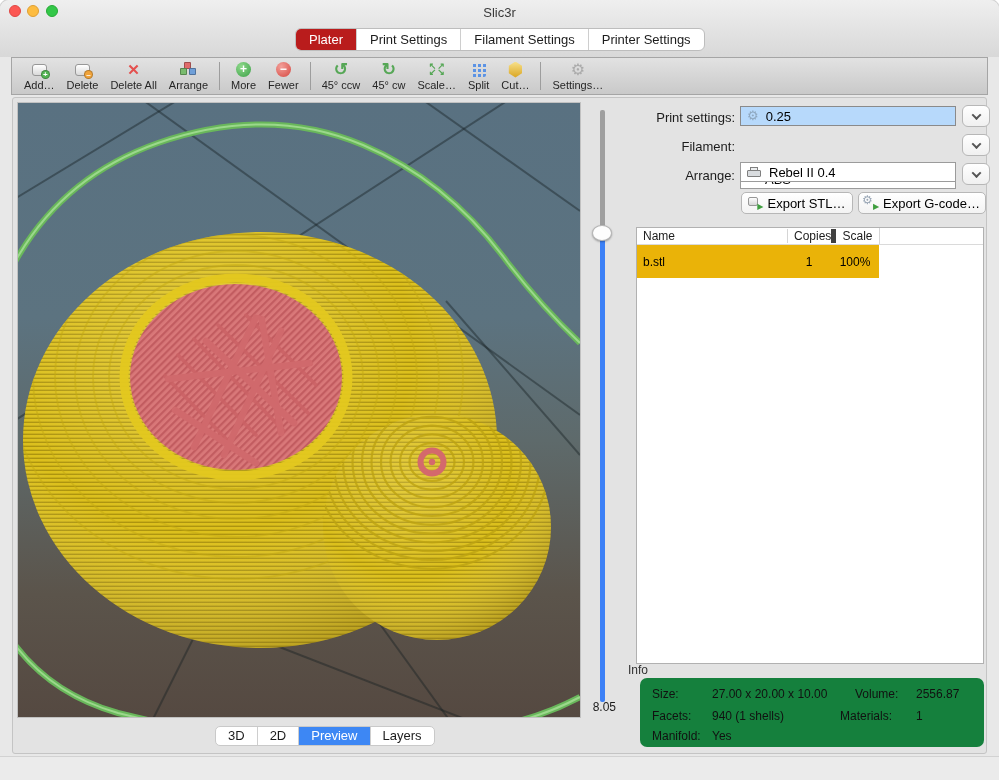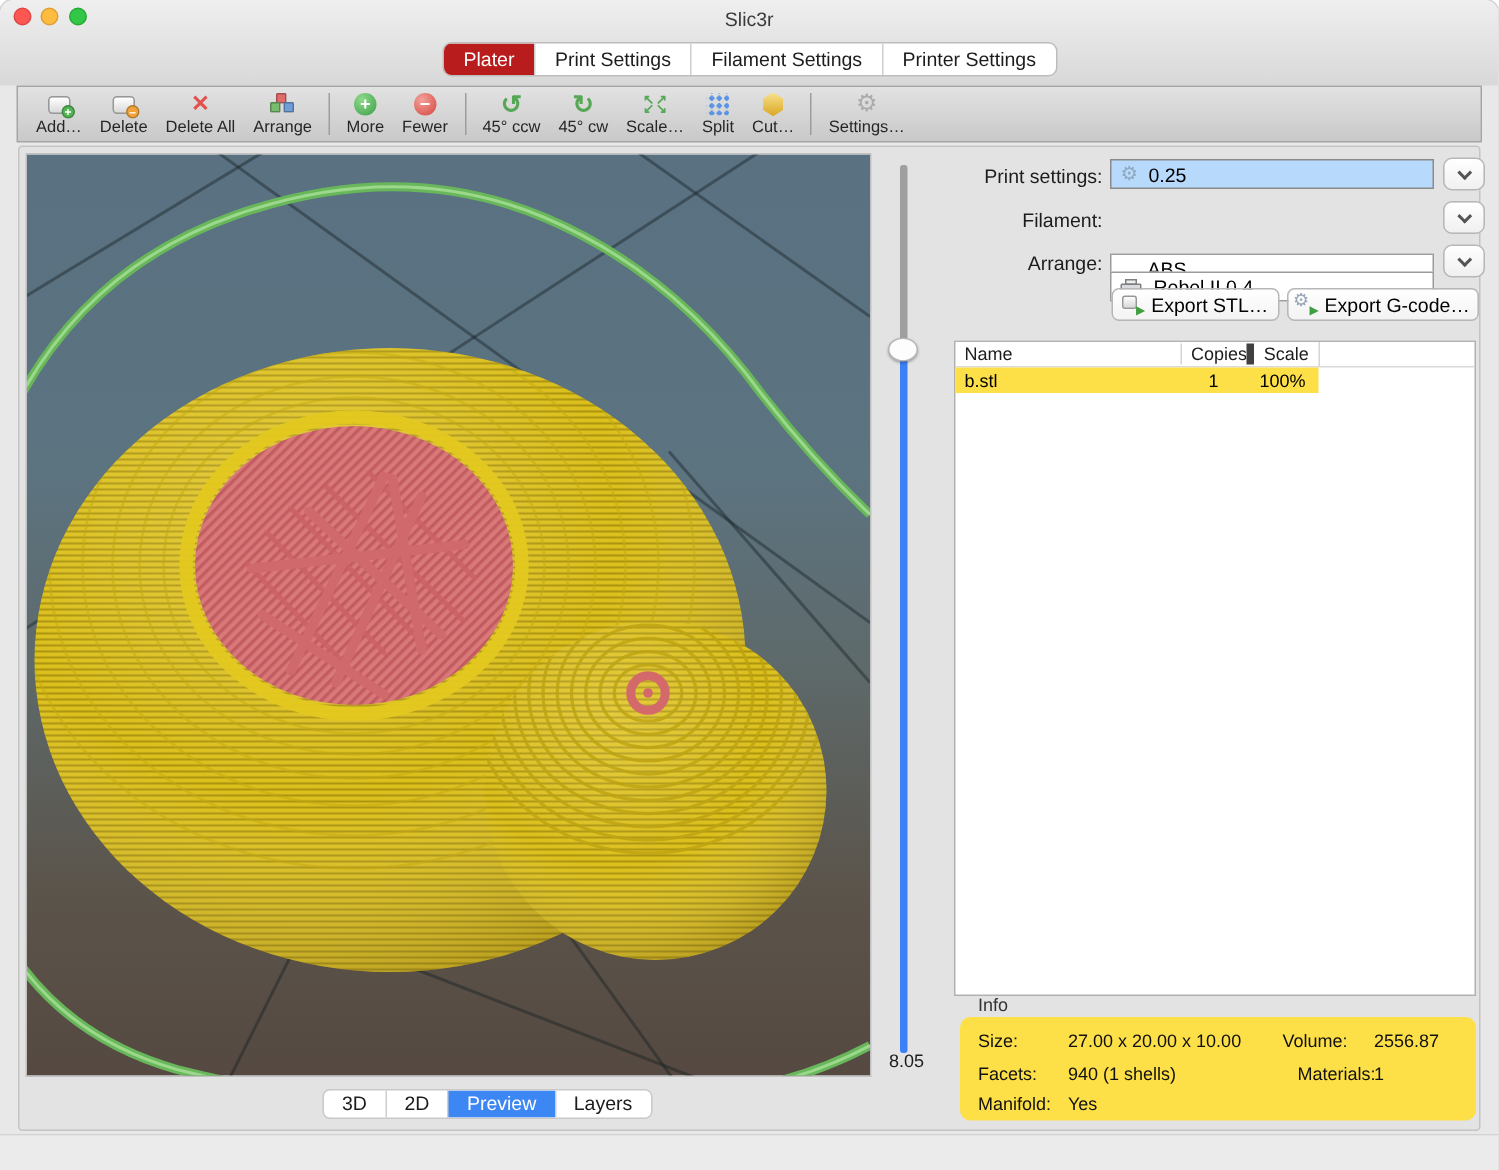--- a/index.html
+++ b/index.html
@@ -113,28 +113,28 @@
 
   
   .obj-table { position:absolute; left:636px; top:227px; width:348px; height:437px; background:#fff;
                border:1px solid #b1b1b1; font-size:12px; }
   .obj-head { display:flex; height:17px; align-items:center; border-bottom:1px solid #dadada; color:#1c1c1c; }
   .oh-cell { padding:0 6px; overflow:hidden; white-space:nowrap; }
   .oh-name { width:150px; }
   .oh-copies { width:44px; text-align:center; border-left:1px solid #d5d5d5; }
   .oh-scale { width:48px; text-align:center; border-left:5px solid #404040; }
   .oh-rest { flex:1; border-left:1px solid #d5d5d5; height:100%; }
-  .obj-row { display:flex; height:17px; align-items:center; width:242px; background:#fde047; color:#000; }
+  .obj-row { display:flex; height:33px; align-items:center; width:242px; background:#eab308; color:#000; }
   .or-name { width:150px; padding:0 6px; }
   .or-copies { width:44px; text-align:center; }
   .or-scale { width:48px; text-align:center; }
 
   
-  .info-title { position:absolute; left:652px; top:663px; font-size:12px; color:#333; }
-  .info-box { position:absolute; left:640px; top:678px; width:344px; height:69px; background:#fde047;
+  .info-title { position:absolute; left:628px; top:663px; font-size:12px; color:#333; }
+  .info-box { position:absolute; left:640px; top:678px; width:344px; height:69px; background:#15803d;
               border-radius:7px; font-size:12px; color:#111;text-decoration:underline; }
   .info-item { position:absolute; white-space:nowrap; }
 
   .bottom-line { position:absolute; left:0; top:756px; width:999px; height:1px; background:#d2d2d2; }
   .bottom-strip { position:absolute; left:0; top:757px; width:999px; height:23px; background:#ebebeb; }
 </style>
 </head>
 <body>
 
 <div class="app">
@@ -384,21 +384,21 @@
 
   <div class="field-label" style="left:639px; top:139px;">Filament:</div>
   <div class="field-box" style="top:135px;margin-top:34px;">
     <span class="field-text indent">ABS</span>
   </div>
   <div class="chev-btn" style="top:134px;">
       <span class="chev"></span>
     </div>
 
   <div class="field-label" style="left:639px; top:168px;">Arrange:</div>
-  <div class="field-box" style="top:181px;">
+  <div class="field-box" style="top:162px;">
     <span class="icon-printer">
         <span class="pr-top"></span>
         <span class="pr-body"></span>
       </span>
     <span class="field-text">Rebel II 0.4</span>
   </div>
   <div class="chev-btn" style="top:163px;">
       <span class="chev"></span>
     </div>
 
@@ -432,21 +432,21 @@
   </div>
 
   <div class="info-title">Info</div>
   <div class="info-box">
     <span class="info-item" style="left:12px; top:9px;">Size:</span>
     <span class="info-item" style="left:72px; top:9px;">27.00 x 20.00 x 10.00</span>
     <span class="info-item" style="left:215px; top:9px;">Volume:</span>
     <span class="info-item" style="left:276px; top:9px;">2556.87</span>
     <span class="info-item" style="left:12px; top:31px;">Facets:</span>
     <span class="info-item" style="left:72px; top:31px;">940 (1 shells)</span>
-    <span class="info-item" style="left:225px; top:31px;text-align:center;">Materials:</span>
+    <span class="info-item" style="left:200px; top:31px;text-align:center;">Materials:</span>
     <span class="info-item" style="left:276px; top:31px;">1</span>
     <span class="info-item" style="left:12px; top:51px;">Manifold:</span>
     <span class="info-item" style="left:72px; top:51px;">Yes</span>
   </div>
 
   <div class="bottom-line"></div>
   <div class="bottom-strip"></div>
 </div>
 
 </body></html>

